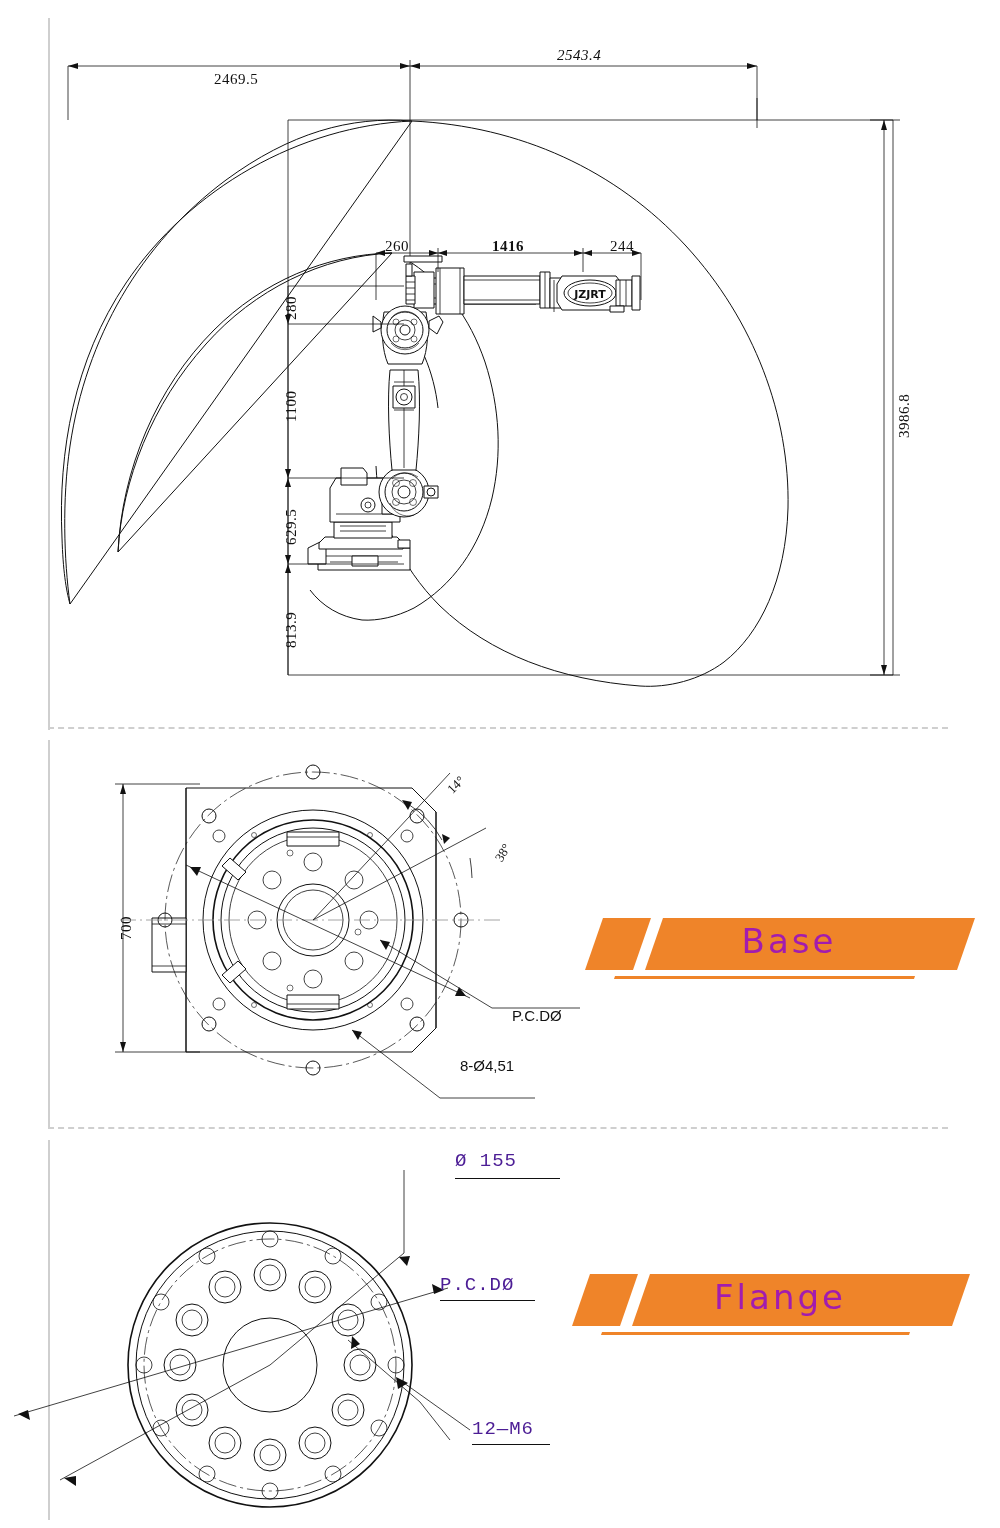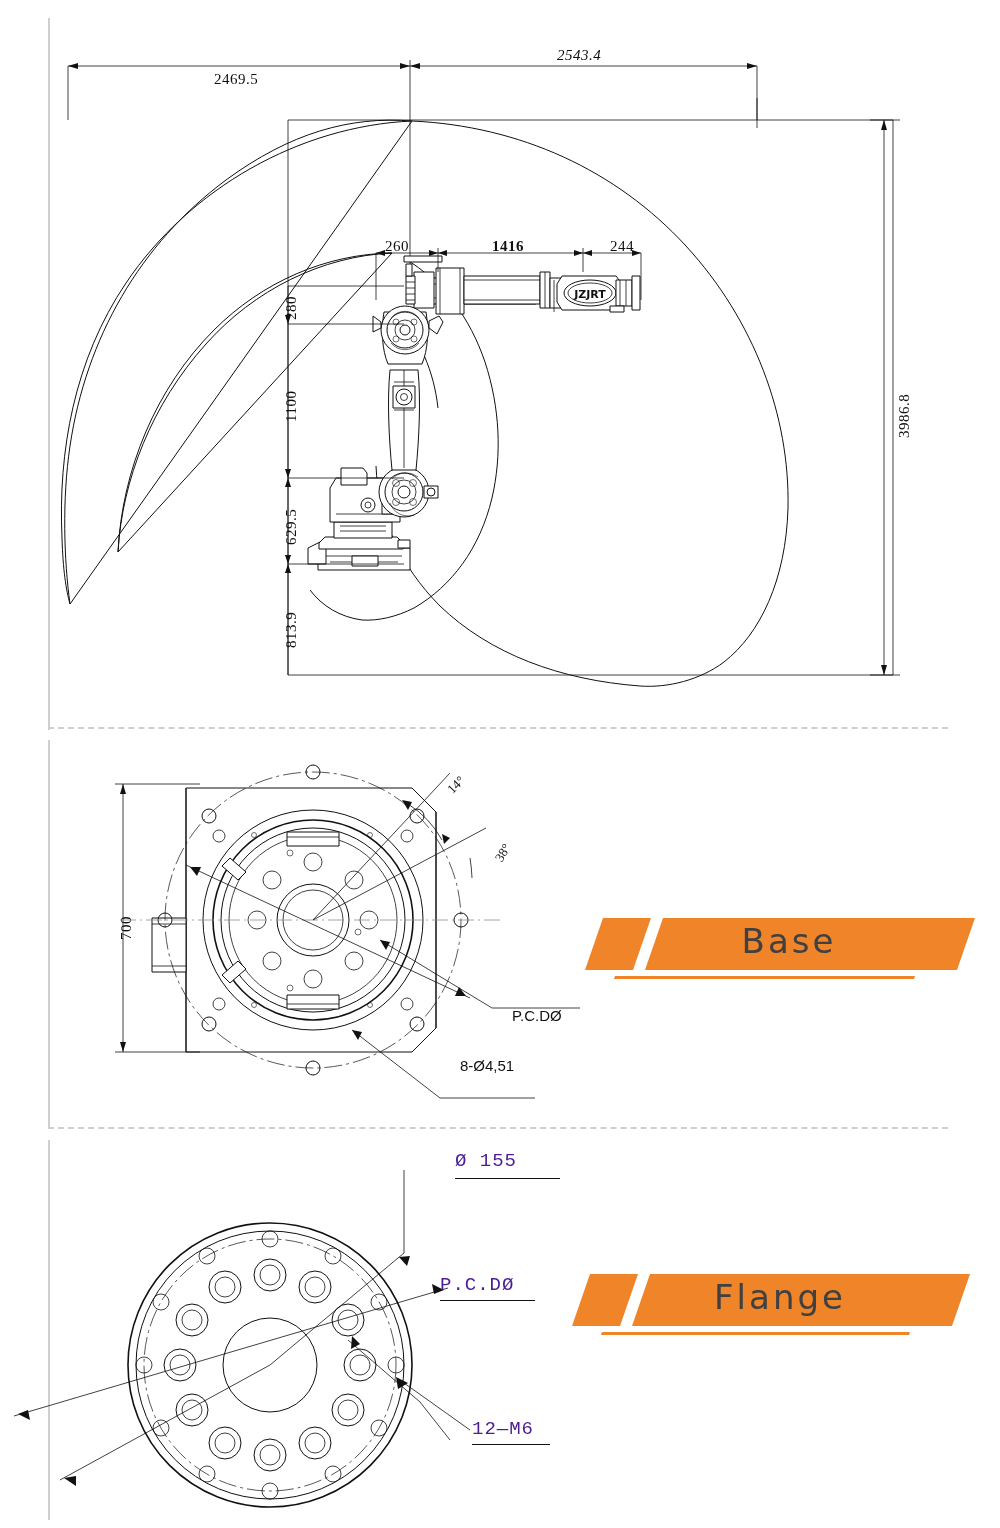--- a/index.html
+++ b/index.html
@@ -27,21 +27,21 @@
   .dimv{transform-origin:left top;}
   .lead{position:absolute;font-family:"Liberation Sans",sans-serif;font-size:15px;color:#111;white-space:nowrap;}
   .leadm{position:absolute;font-family:"Liberation Mono",monospace;font-size:19px;color:#4c1d95;white-space:nowrap;letter-spacing:1px;}
   .ang{position:absolute;font-family:"Liberation Serif",serif;font-size:13px;color:#111;white-space:nowrap;}
 
   
   .banner{position:absolute;height:74px;}
   .banner .bsvg{position:absolute;left:0;top:0;}
   .banner .btxt{position:absolute;left:0;top:0;width:100%;height:58px;
       display:flex;align-items:center;justify-content:center;
-      font-family:"DejaVu Sans",sans-serif;font-size:34px;color:#404040;
+      font-family:"DejaVu Sans",sans-serif;font-size:34px;color:#a21caf;
       letter-spacing:3px;pointer-events:none;}
   .banner .btxt span{padding-left:18px;}
 </style>
 </head>
 <body>
 
 <div class="sheet">
 
   <div class="rail" style="left:48px;top:18px;width:2px;height:712px;"></div>
   <div class="sep" style="left:48px;top:727px;width:900px;"></div>

